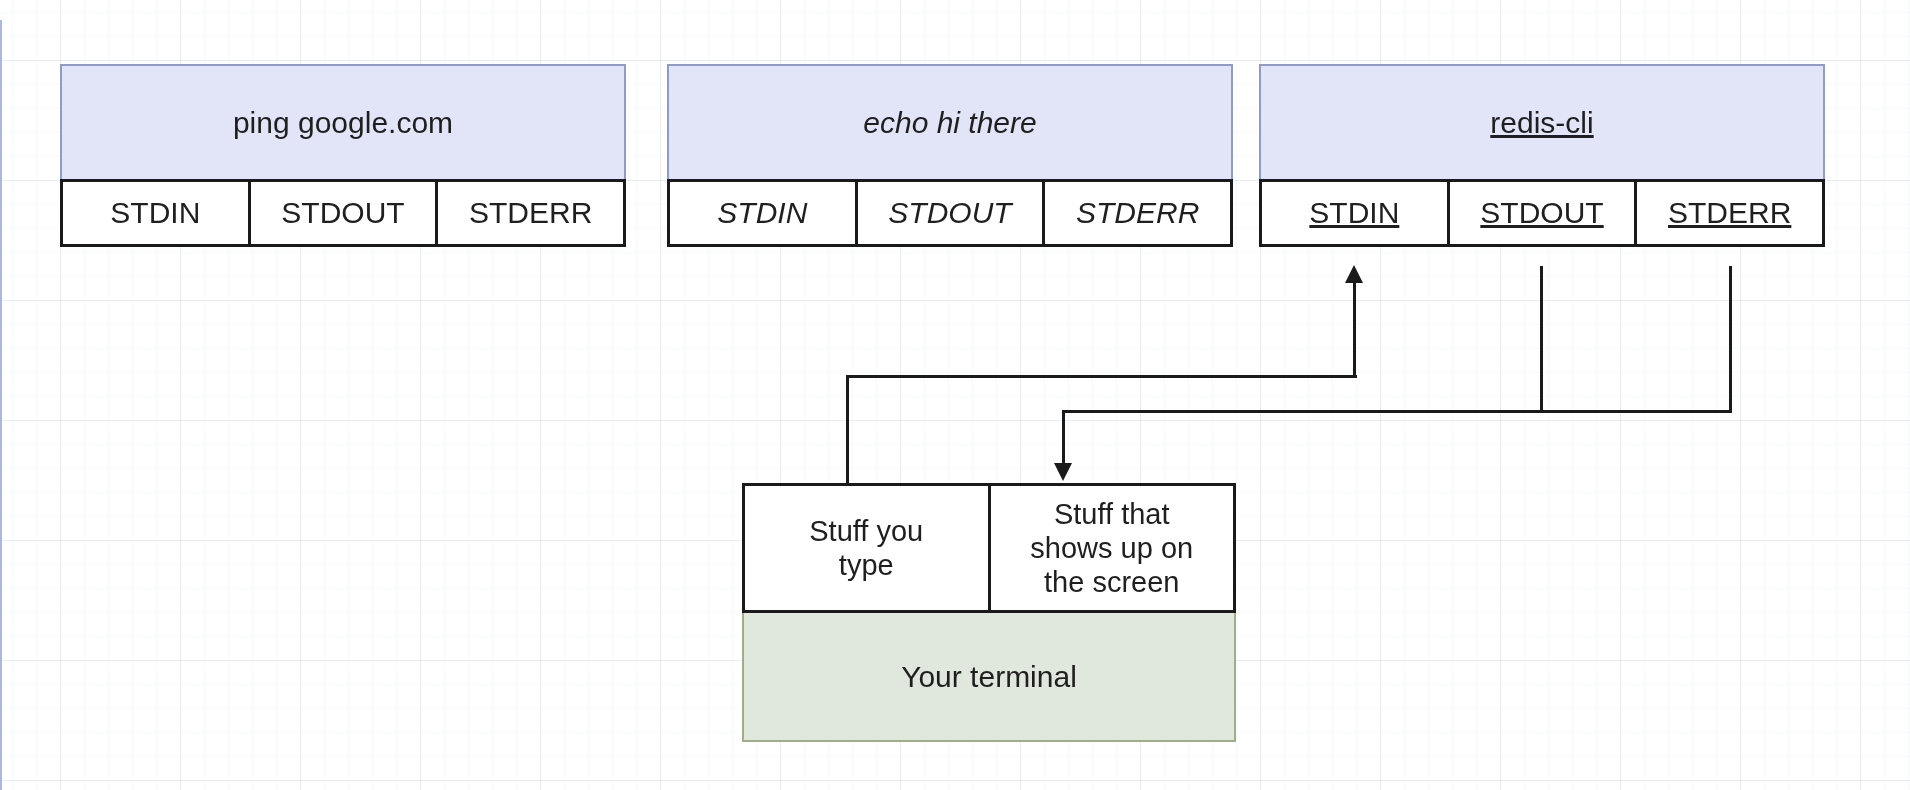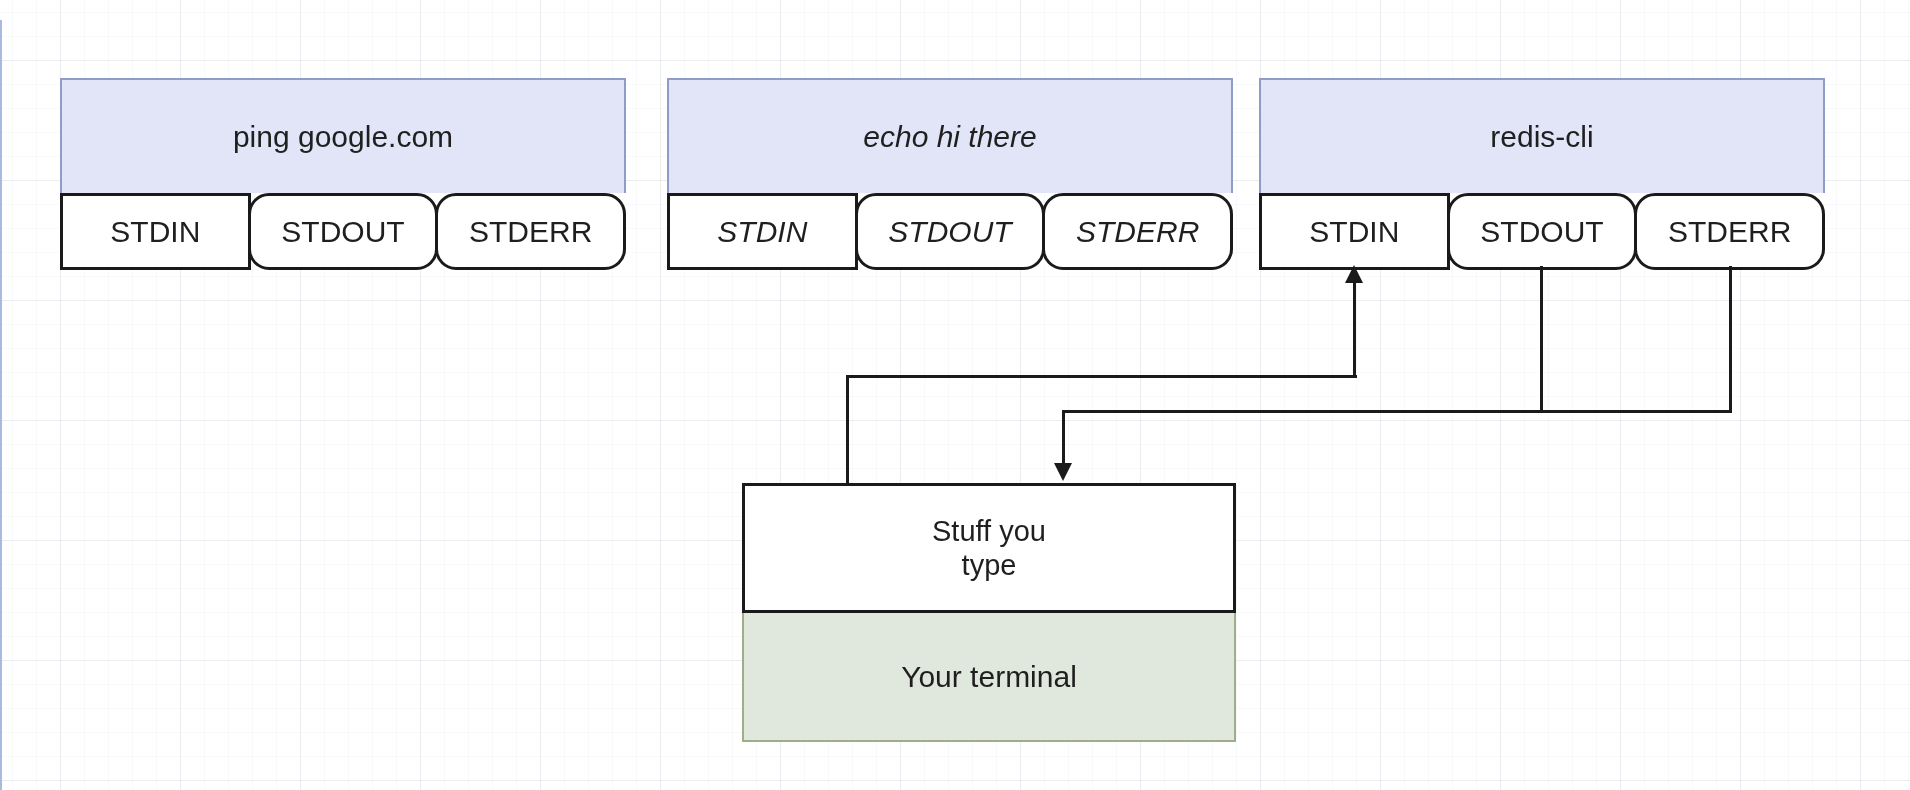--- a/index.html
+++ b/index.html
@@ -13,38 +13,38 @@
       linear-gradient(to bottom, rgba(140,150,170,0.13) 1px, transparent 1px),
       linear-gradient(to right, rgba(140,150,170,0.055) 1px, transparent 1px),
       linear-gradient(to bottom, rgba(140,150,170,0.055) 1px, transparent 1px);
     background-size:120px 120px,120px 120px,24px 24px,24px 24px;
     background-position:60px 0,0 60px,12px 0,0 12px;
     position:relative;
     overflow:hidden;
   }
 
   
-  .process{ position:absolute; top:78px; width:566px; }
+  .process{ position:absolute; top:64px; width:566px; }
   .process-header{
     height:115px;
     background:#e1e5f7;
     border:2px solid #8e9cc7;
     border-bottom:none;
     display:flex; align-items:center; justify-content:center;
     font-size:30px;
   }
-  .stream-row{ display:flex; height:77px; }
+  .stream-row{ display:flex; height:68px; }
   .stream-cell{
     flex:1;
     background:#ffffff;
     border:3px solid #1a1a1a;
     display:flex; align-items:center; justify-content:center;
     font-size:30px;
   }
-  .stream-cell + .stream-cell{ margin-left:-3px;border-radius:21px; }
+  .stream-cell + .stream-cell{ margin-left:-3px; }
 
   
   .terminal{ position:absolute; left:742px; top:483px; width:494px; }
   .terminal-cells{ display:flex; height:130px; position:relative; z-index:2; }
   .terminal-cell{
     flex:1;
     background:#ffffff;
     border:3px solid #1a1a1a;
     display:flex; align-items:center; justify-content:center;
     text-align:center;
@@ -87,33 +87,36 @@
 
 <div class="process" style="left:667px;font-style:italic;">
   <div class="process-header">echo hi there</div>
   <div class="stream-row">
     <div class="stream-cell">STDIN</div>
     <div class="stream-cell">STDOUT</div>
     <div class="stream-cell">STDERR</div>
   </div>
 </div>
 
-<div class="process" style="left:1259px;">
+<div class="process" style="left:1259px;text-decoration:underline;">
   <div class="process-header">redis-cli</div>
   <div class="stream-row">
     <div class="stream-cell">STDIN</div>
     <div class="stream-cell">STDOUT</div>
     <div class="stream-cell">STDERR</div>
   </div>
 </div>
 
 <div class="terminal">
   <div class="terminal-cells">
     <div class="terminal-cell">Stuff you
 type</div>
+    <div class="terminal-cell">Stuff that
+shows up on
+the screen</div>
   </div>
   <div class="terminal-body">Your terminal</div>
 </div>
 
 <div class="wire" style="left:846px; top:375px; width:3px; height:108px;"></div>
 <div class="wire" style="left:846px; top:375px; width:511px; height:3px;"></div>
 <div class="wire" style="left:1353px; top:281px; width:3px; height:97px;"></div>
 <div class="arrowhead arrow-up" style="left:1345px; top:265px;"></div>
 
 <div class="wire" style="left:1540px; top:266px; width:3px; height:147px;"></div>

